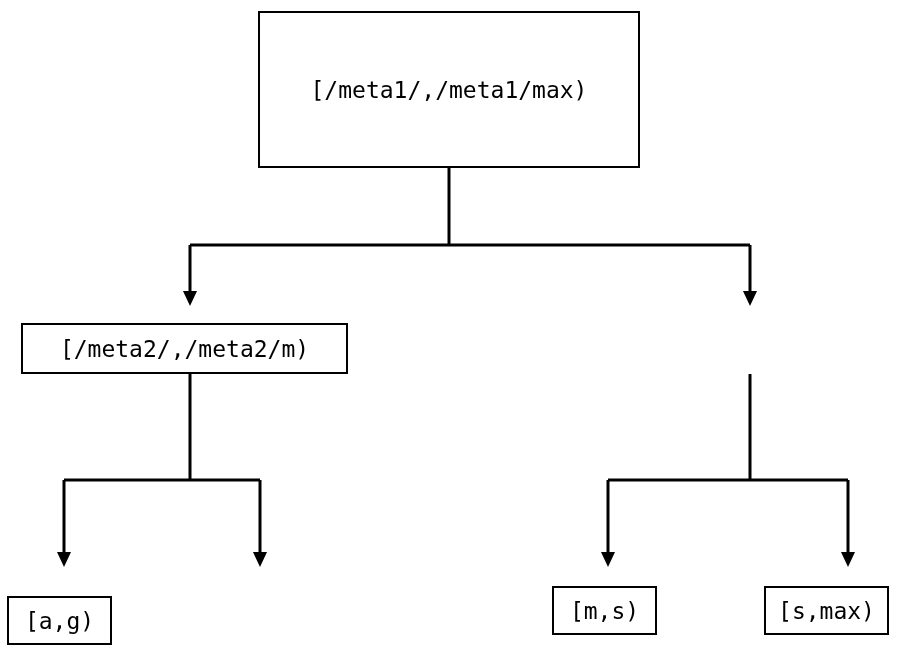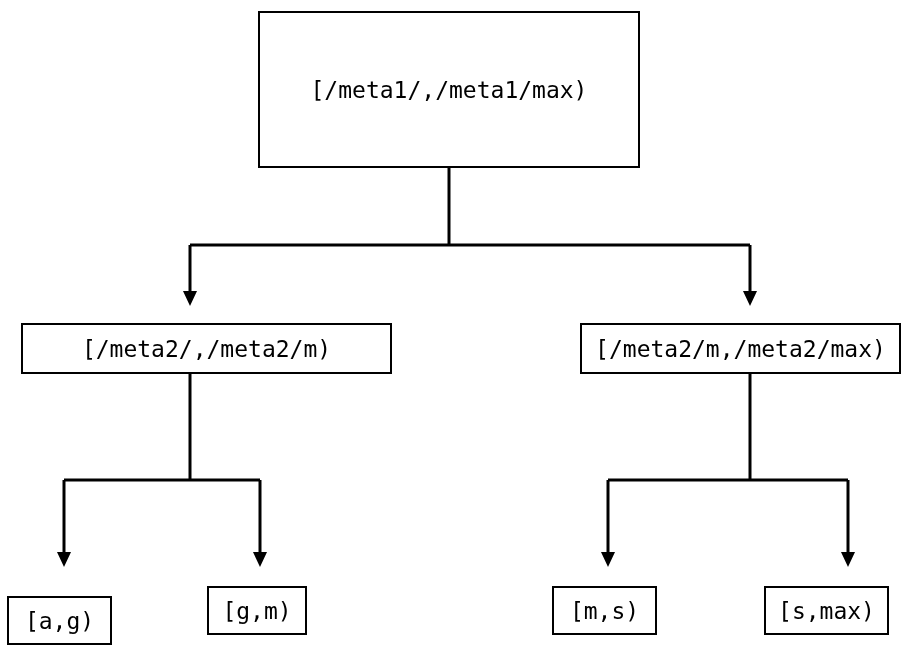--- a/index.html
+++ b/index.html
@@ -86,35 +86,29 @@
     <g>
       <path d="M 848 480 L 848 552" stroke="#000000" stroke-width="3" fill="none"></path>
       <polygon points="841,552 855,552 848,567" fill="#000000"></polygon>
     </g>
   </svg>
 
   <div class="tree-node level-0" style="left: 258px; top: 11px; width: 382px; height: 157px; border-color: rgb(0, 0, 0); background: rgb(255, 255, 255); color: rgb(0, 0, 0);">
     <span class="node-label">[/meta1/,/meta1/max)</span>
   </div>
 
-  <div class="tree-node level-1" style="left: 21px; top: 323px; width: 371px; height: 51px; border-color: rgb(0, 0, 0); background: rgb(255, 255, 255); color: rgb(0, 0, 0);">
+  <div class="tree-node level-1" style="left: 21px; top: 323px; width: 327px; height: 51px; border-color: rgb(0, 0, 0); background: rgb(255, 255, 255); color: rgb(0, 0, 0);">
     <span class="node-label">[/meta2/,/meta2/m)</span>
   </div>
 
-  <div class="tree-node level-1" style="left: 580px; top: 323px; width: 321px; height: 51px; border-color: rgb(0, 0, 0); background: rgb(255, 255, 255); color: rgb(0, 0, 0);">
-    <span class="node-label">[/meta2/m,/meta2/max)</span>
-  </div>
 
   <div class="tree-node level-2" style="left: 7px; top: 586px; width: 105px; height: 49px; border-color: rgb(0, 0, 0); background: rgb(255, 255, 255); color: rgb(0, 0, 0); margin-top: 10px;">
     <span class="node-label">[a,g)</span>
   </div>
 
-  <div class="tree-node level-2" style="left: 207px; top: 586px; width: 100px; height: 49px; border-color: rgb(0, 0, 0); background: rgb(255, 255, 255); color: rgb(0, 0, 0);">
-    <span class="node-label">[g,m)</span>
-  </div>
 
   <div class="tree-node level-2" style="left: 552px; top: 586px; width: 105px; height: 49px; border-color: rgb(0, 0, 0); background: rgb(255, 255, 255); color: rgb(0, 0, 0);">
     <span class="node-label">[m,s)</span>
   </div>
 
   <div class="tree-node level-2" style="left: 764px; top: 586px; width: 125px; height: 49px; border-color: rgb(0, 0, 0); background: rgb(255, 255, 255); color: rgb(0, 0, 0);">
     <span class="node-label">[s,max)</span>
   </div>
 
 </div>

